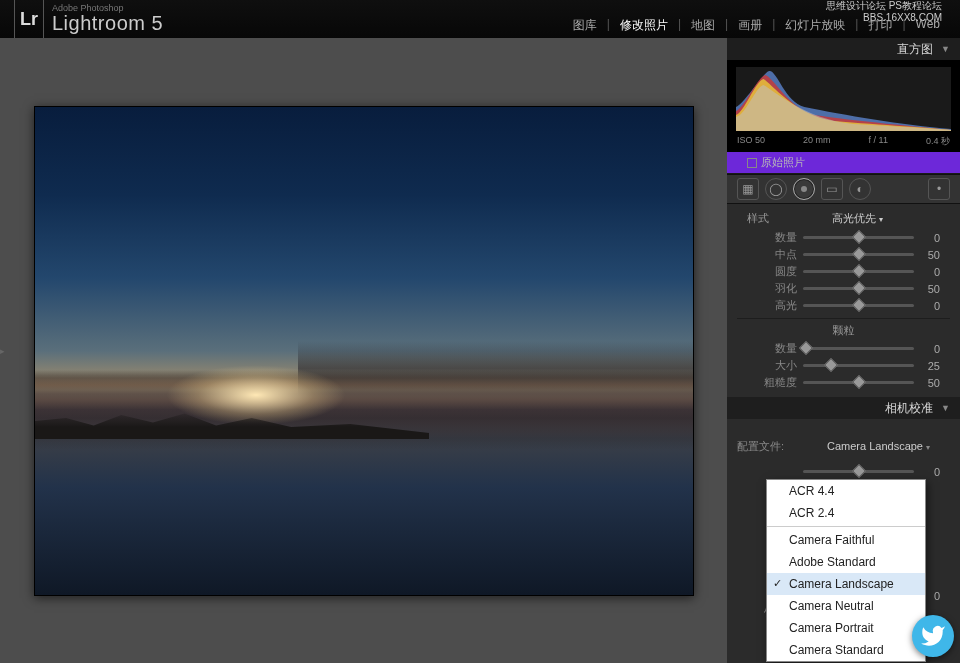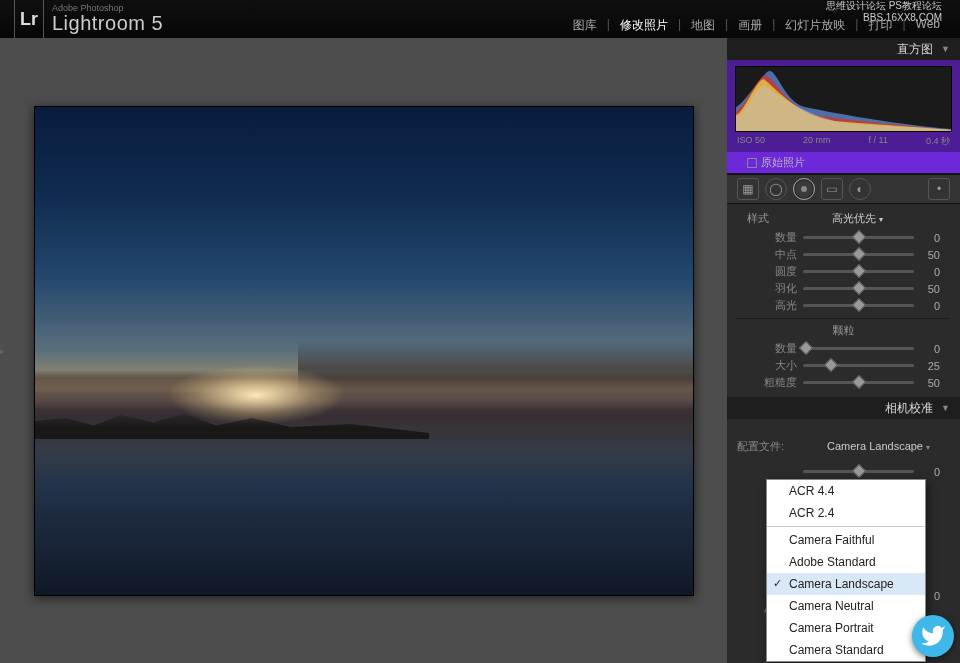--- a/index.html
+++ b/index.html
@@ -32,21 +32,21 @@
   linear-gradient(to bottom, transparent 0%, rgba(30,25,30,.5) 10%, rgba(40,35,45,.7) 30%, rgba(25,22,30,.6) 60%, transparent 100%); }
 .cloud2 { position: absolute; top: 48%; left: 40%; right: 0; height: 55px; background: linear-gradient(to bottom, transparent, rgba(30,28,35,.55), transparent); }
 .ridge { position: absolute; top: 62%; left: 0; width: 60%; height: 30px; background: linear-gradient(to top,#1a1817 40%,transparent 100%); clip-path: polygon(0 100%,0 40%,8% 30%,15% 55%,22% 20%,30% 45%,38% 15%,46% 55%,55% 30%,65% 60%,80% 50%,100% 80%,100% 100%); }
 
 
 .panels { width: 233px; background: #2b2b2b; font-size: 11px; color: #b8b8b8; display: flex; flex-direction: column; }
 .panel-head { background: #1e1e1e; height: 22px; display: flex; align-items: center; justify-content: flex-end; padding: 0 10px; color: #d7d7d7; font-size: 12px; gap: 8px; }
 .panel-head .tri { font-size: 9px; color: #888; }
 
 
-.histo { height: 92px; background: #4c1d95; position: relative; margin: 0; }
+.histo { height: 92px; background: #000000; position: relative; margin: 0; }
 .histo-canvas { position: absolute; inset: 6px 8px 20px 8px; background: #1a1a1a; border: 1px solid #000; overflow: hidden; }
 .histo-canvas svg { width: 100%; height: 100%; display: block; }
 .histo-clip { position: absolute; top: 7px; width: 10px; height: 10px; display: flex; align-items: center; justify-content: center; font-size: 8px; color: #ddd; }
 .histo-clip.l { left: 9px; } .histo-clip.r { right: 9px; }
 .histo-meta { position: absolute; bottom: 4px; left: 10px; right: 10px; display: flex; justify-content: space-between; font-size: 9px; color: #888; }
 
 .origline { height: 22px; display: flex; align-items: center; gap: 4px; padding: 0 20px; background: #6d28d9; border-bottom: 1px solid #1a1a1a; }
 .origline .box { width: 10px; height: 10px; border: 1px solid #888; }
 
 

